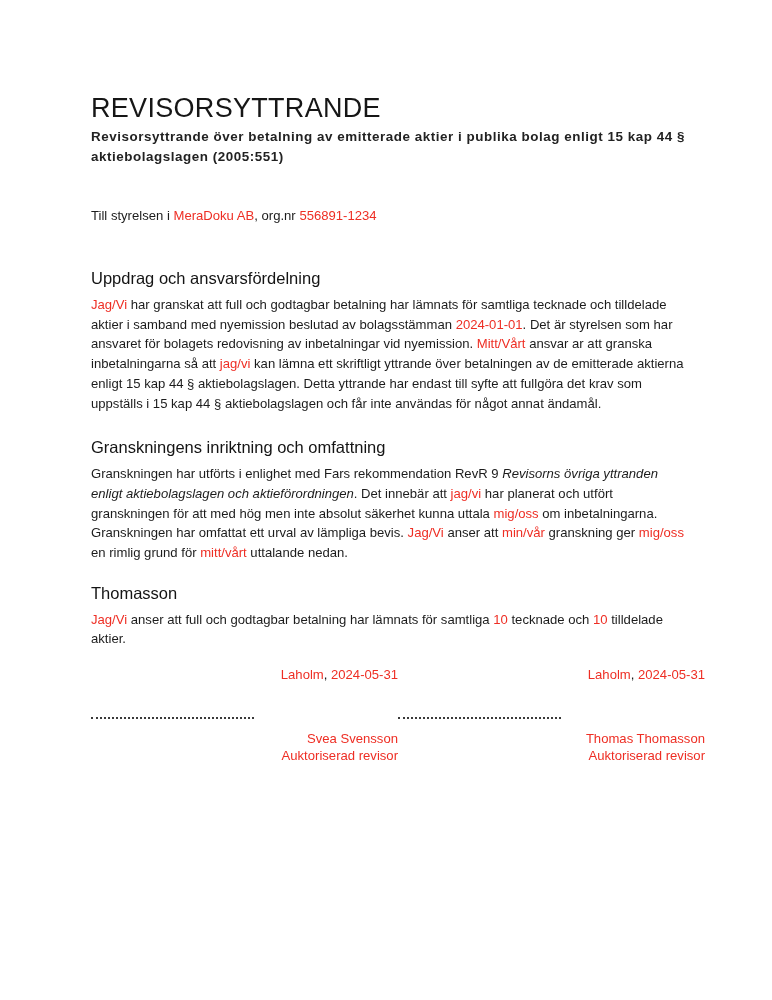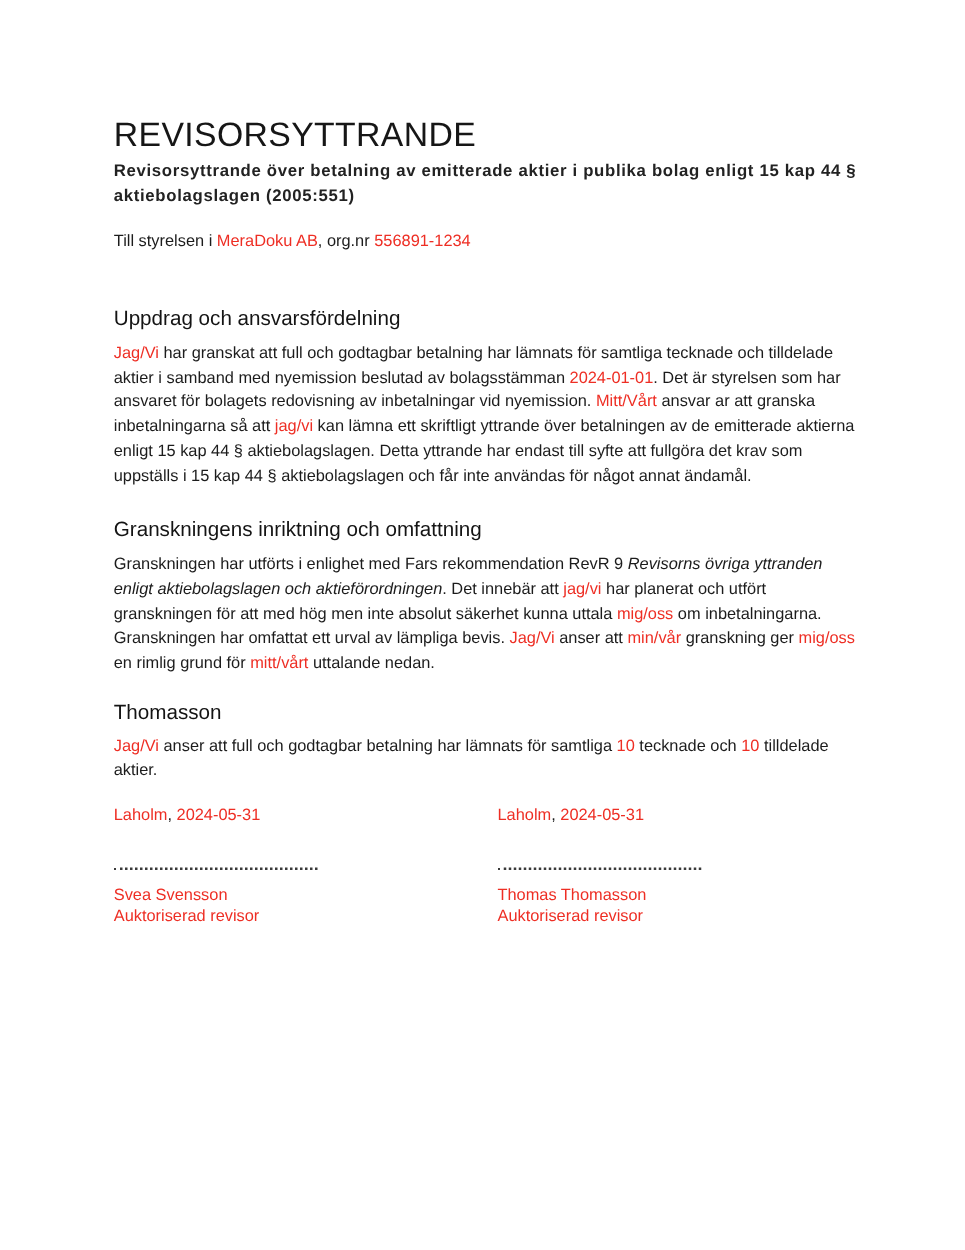--- a/index.html
+++ b/index.html
@@ -32,21 +32,21 @@
   }
   .doc-subtitle {
     margin-top: 4px;
     font-size: 13.4px;
     font-weight: 700;
     letter-spacing: 0.55px;
     line-height: 20px;
     color: #222222;
   }
   .recipient {
-    margin-top: 17px;
+    margin-top: 40px;
     font-size: 13.1px;
     line-height: 17px;
   }
   .section-heading {
     font-size: 16.5px;
     font-weight: 400;
     color: #141414;
     line-height: 20px;
     margin: 0;
   }
@@ -57,20 +57,21 @@
     margin-top: 7px;
     font-size: 13.1px;
     line-height: 19.7px;
     color: #1c1c1c;
   }
   .red { color: var(--accent-red, #ee2e24); }
   .it  { font-style: italic; }
   .signatures {
     margin-top: 17px;
     display: flex;
+    text-align: right;
   }
   .sig-col {
     width: 307px;
     flex: 0 0 307px;
     font-size: 13.1px;
     line-height: 17px;
   }
   .sig-place-date { display: block; }
   .sig-dots {
     width: 163px;

